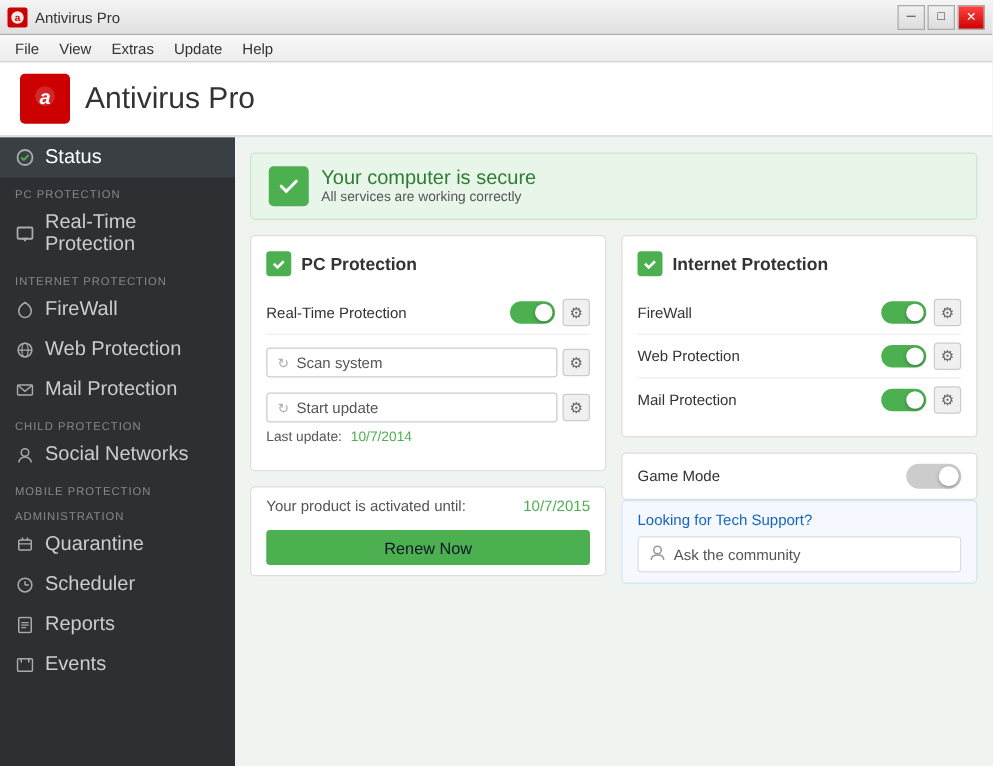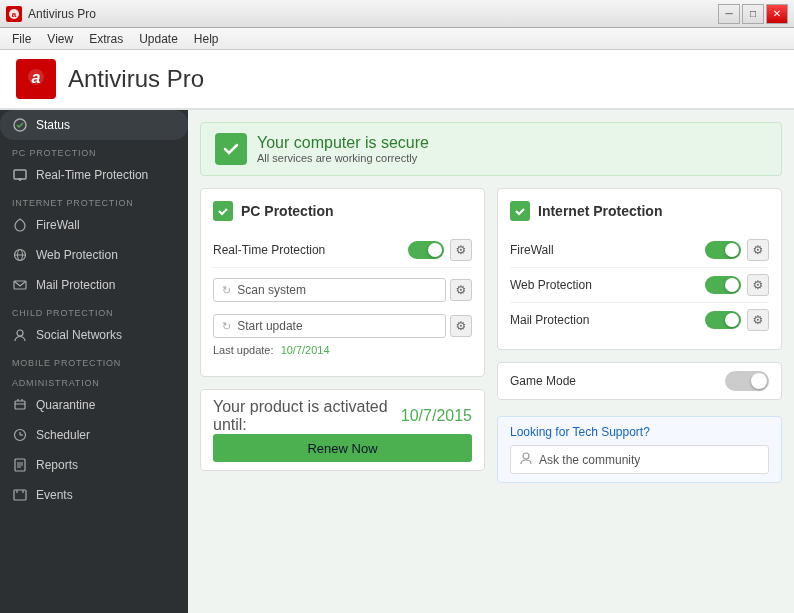--- a/index.html
+++ b/index.html
@@ -56,22 +56,21 @@
       color: #ccc;
       flex-shrink: 0;
       overflow-y: auto;
     }
     .sidebar-item {
       display: flex;
       align-items: center;
       gap: 8px;
       padding: 7px 12px;
       cursor: pointer;
-      font-size: 12px;
-      border-radius: 14px;
+      font-size: 16px;
     }
     .sidebar-item.active { background: #3a3f44; color: white; }
     .sidebar-section-label {
       padding: 8px 12px 2px 12px;
       font-size: 9px;
       color: #888;
       letter-spacing: 0.8px;
       text-transform: uppercase;
     }
     .sidebar-icon { width: 16px; height: 16px; display: flex; align-items: center; justify-content: center; font-size: 13px; flex-shrink: 0; }
@@ -144,36 +143,36 @@
     .update-btn-inner { flex: 1; height: 24px; border: 1px solid #ccc; border-radius: 3px; padding: 0 8px; font-size: 12px; color: #555; display: flex; align-items: center; gap: 6px; background: white; }
 
     
     .activation-bar {
       background: white;
       border: 1px solid #ddd;
       border-radius: 4px;
       padding: 8px 12px;
       margin-bottom: 8px;
     }
-    .activation-row { display: flex; align-items: center; justify-content: space-between; margin-bottom: 0; font-size: 16px; color: #555; }
+    .activation-row { display: flex; align-items: center; justify-content: space-between; margin-bottom: 12px; font-size: 12px; color: #555; }
     .activation-date { color: #4caf50; font-weight: 400; }
     .renew-btn {
       width: 100%;
       height: 28px;
       background: #4caf50;
       color: #0f172a;
       border: none;
       border-radius: 3px;
       font-size: 13px;
       cursor: pointer;
       font-weight: 500;
     }
 
     
-    .game-row { display: flex; align-items: center; justify-content: space-between; padding: 8px 12px; background: white; border: 1px solid #ddd; border-radius: 4px; margin-bottom: 16px; }
+    .game-row { display: flex; align-items: center; justify-content: space-between; padding: 8px 12px; background: white; border: 1px solid #ddd; border-radius: 4px; margin-bottom: 0; }
     .toggle-knob-right { right: 2px; left: auto; }
 
     
     .support-card { background: #f5f9ff; border: 1px solid #d0e4f7; border-radius: 4px; padding: 8px 12px; }
     .support-title { font-size: 12px; color: #1565c0; margin-bottom: 6px; }
     .support-link { display: flex; align-items: center; gap: 6px; font-size: 12px; color: #555; background: white; border: 1px solid #ddd; border-radius: 3px; padding: 5px 8px; cursor: pointer; }
     .support-link-icon { color: #aaa; }
   </style>
 </head>
 <body>

